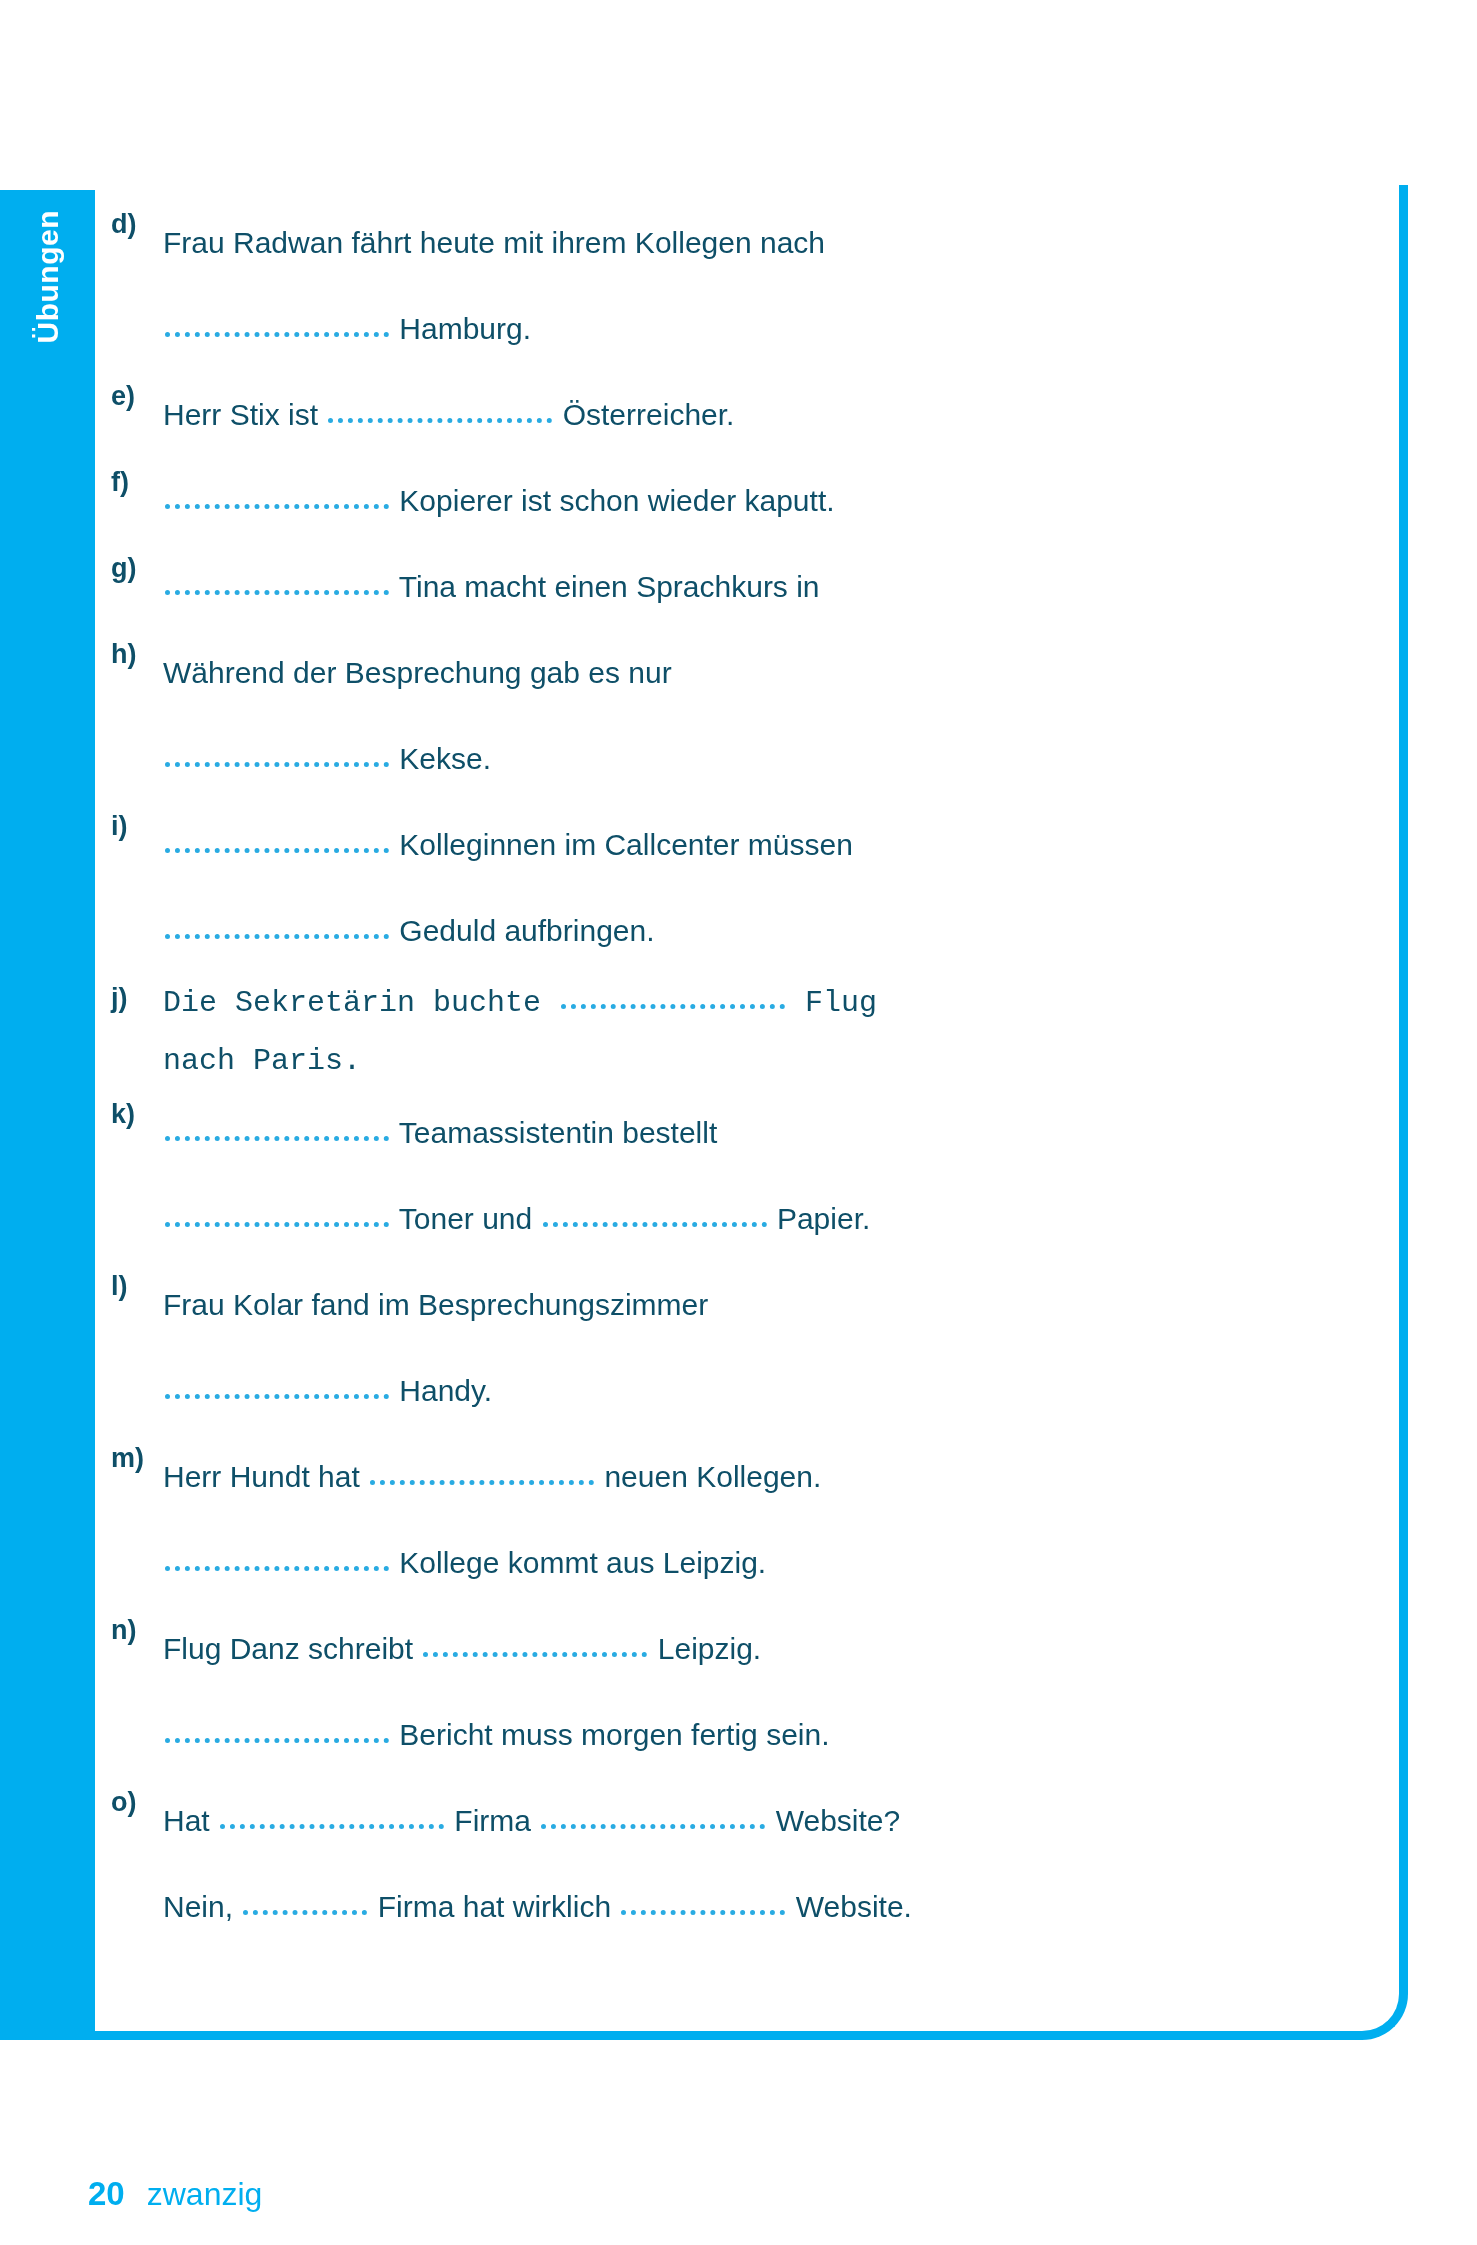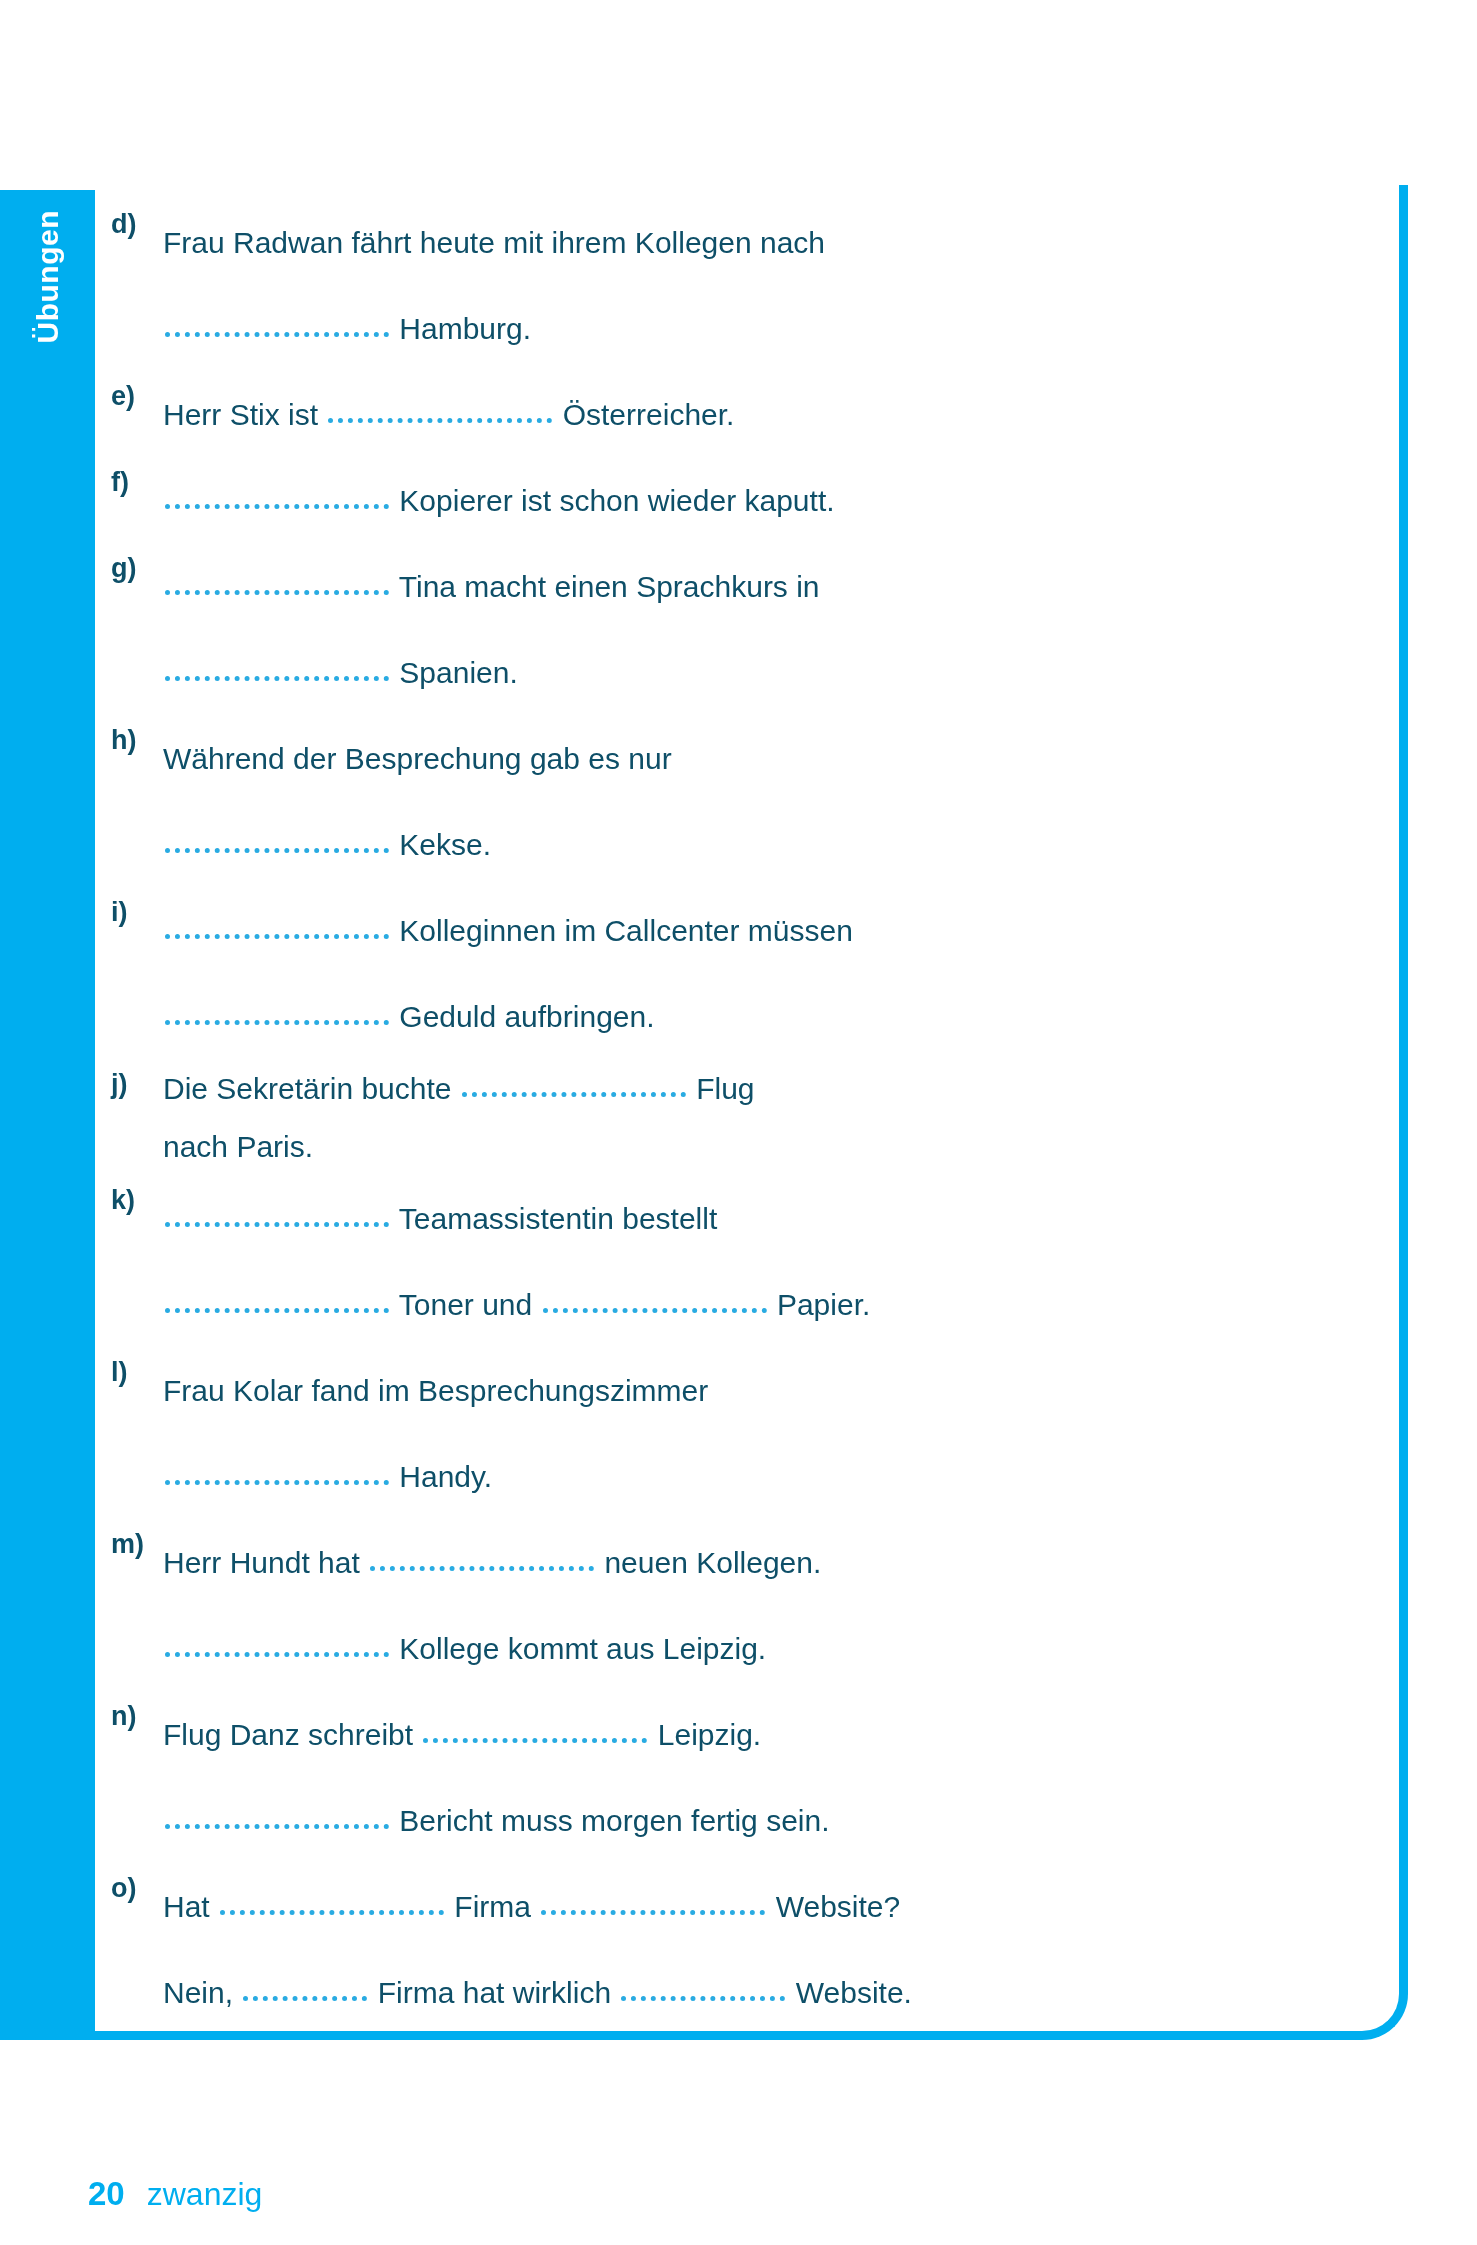--- a/index.html
+++ b/index.html
@@ -92,20 +92,21 @@
     line-height: 1;
   }
   .ex-body {
     flex: 1 1 auto;
     color: #0E4F68;
     font-size: 30px;
     line-height: 86px;
   }
   .ex-body.tight {
     line-height: 58px;
+    font-family: Liberation Mono, monospace;
   }
   .ex-line {
     white-space: nowrap;
   }
 
   
   .blank {
     display: inline-block;
     vertical-align: baseline;
     position: relative;
@@ -170,21 +171,20 @@
       <div class="ex-item">
         <div class="ex-marker">f)</div>
         <div class="ex-body">
           <div class="ex-line"><span class="blank w-long"></span><span> Kopierer ist schon wieder kaputt.</span></div>
         </div>
       </div>
       <div class="ex-item">
         <div class="ex-marker">g)</div>
         <div class="ex-body">
           <div class="ex-line"><span class="blank w-long"></span><span> Tina macht einen Sprachkurs in</span></div>
-          <div class="ex-line"><span class="blank w-long"></span><span> Spanien.</span></div>
         </div>
       </div>
       <div class="ex-item">
         <div class="ex-marker">h)</div>
         <div class="ex-body">
           <div class="ex-line"><span>Während der Besprechung gab es nur</span></div>
           <div class="ex-line"><span class="blank w-long"></span><span> Kekse.</span></div>
         </div>
       </div>
       <div class="ex-item">

